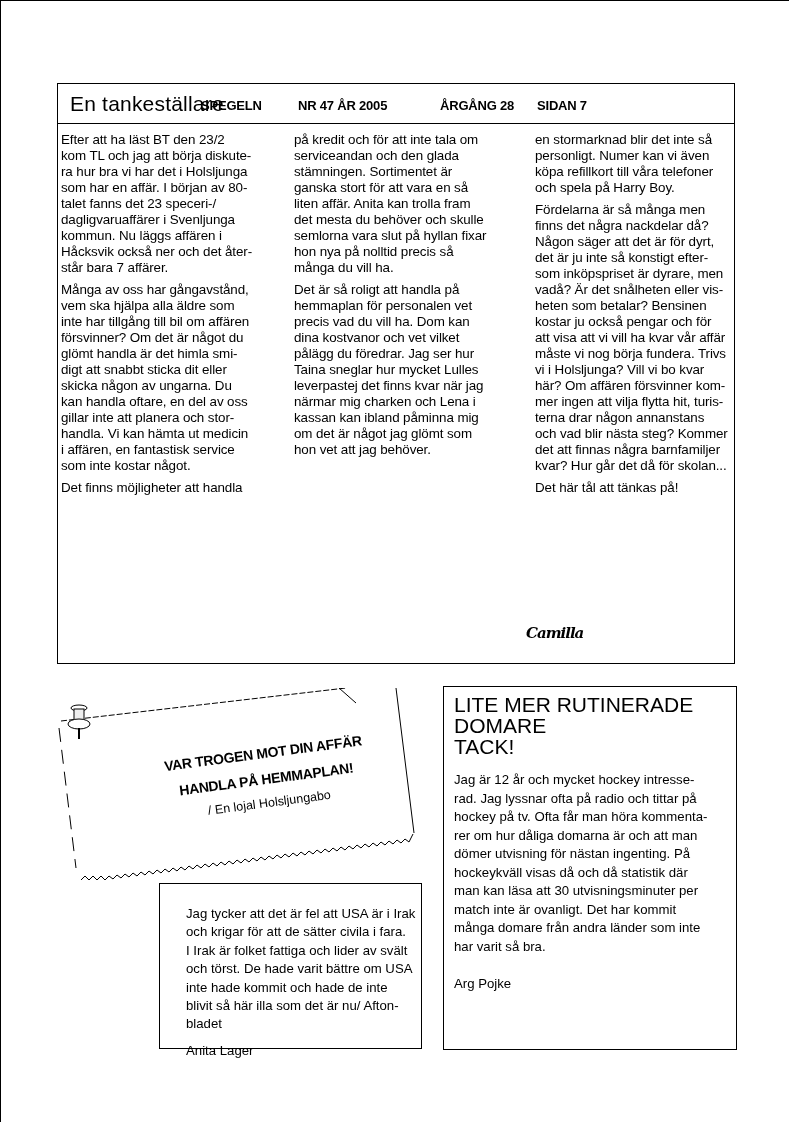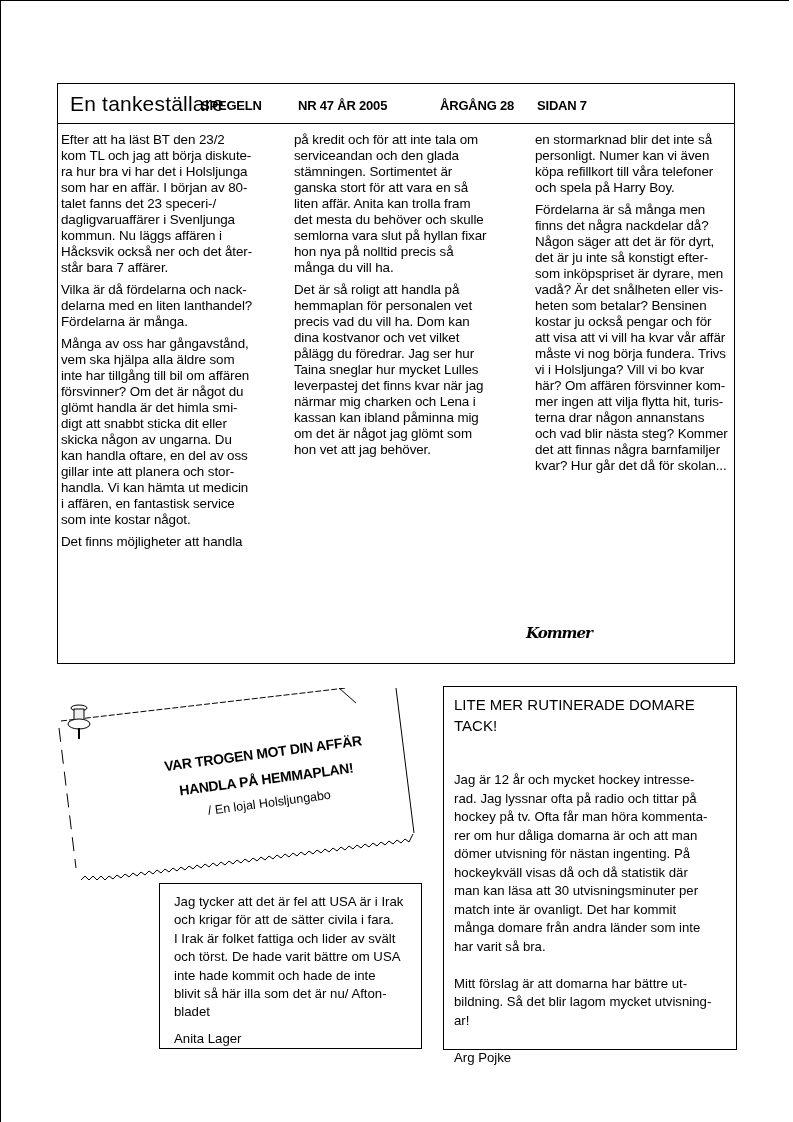--- a/index.html
+++ b/index.html
@@ -24,25 +24,25 @@
   .signature { position:absolute; left:468px; top:540px; font-family:"DejaVu Serif", serif;
                font-style:italic; font-weight:bold; font-size:15px; letter-spacing:-1px; }
   .note-card { position:absolute; left:56px; top:688px; width:382px; height:205px; }
   .note-card svg { position:absolute; left:0; top:0; }
   .note-text { position:absolute; left:60px; top:52px; width:300px; transform:rotate(-7.5deg);
                transform-origin:50% 50%; text-align:center; }
   .note-line1, .note-line2 { font-weight:bold; font-size:14px; letter-spacing:-0.3px; display:block; line-height:26px; }
   .note-sig { font-size:12.5px; display:block; line-height:22px; }
   .letter-box { position:absolute; left:159px; top:883px; width:263px; height:166px;
                 border:1px solid #000; box-sizing:border-box; font-size:13.2px; line-height:18.4px; }
-  .letter-box p { margin:4px; position:absolute; left:10px; top:5px; width:250px; white-space:pre-line; }
+  .letter-box p { margin:16px; position:absolute; left:10px; top:5px; width:250px; white-space:pre-line; }
   .letter-box .sig { top:142px; }
   .hockey-box { position:absolute; left:443px; top:686px; width:294px; height:364px;
                 border:1px solid #000; box-sizing:border-box; }
-  .hockey-title { position:absolute; left:10px; top:7px; width:280px; font-size:15px; line-height:21px; }
+  .hockey-title { position:absolute; left:10px; top:7px; width:280px; font-size:21px; line-height:21px; }
   .hockey-body { position:absolute; left:10px; top:84px; width:282px; font-size:13.2px; line-height:18.5px; }
   .hockey-body p { margin:0 0 18.5px 0; white-space:pre-line; }
 </style>
 </head>
 <body>
 
 <div class="page-border"></div>
 
 <div class="masthead">
   <span style="left:201px">SPEGELN</span>
@@ -58,23 +58,20 @@
   <div class="col col1">
     <p>Efter att ha läst BT den 23/2
 kom TL och jag att börja diskute-
 ra hur bra vi har det i Holsljunga
 som har en affär. I början av 80-
 talet fanns det 23 speceri-/
 dagligvaruaffärer i Svenljunga
 kommun. Nu läggs affären i
 Håcksvik också ner och det åter-
 står bara 7 affärer.</p>
-    <p>Vilka är då fördelarna och nack-
-delarna med en liten lanthandel?
-Fördelarna är många.</p>
     <p>Många av oss har gångavstånd,
 vem ska hjälpa alla äldre som
 inte har tillgång till bil om affären
 försvinner? Om det är något du
 glömt handla är det himla smi-
 digt att snabbt sticka dit eller
 skicka någon av ungarna. Du
 kan handla oftare, en del av oss
 gillar inte att planera och stor-
 handla. Vi kan hämta ut medicin
@@ -119,22 +116,23 @@
 kostar ju också pengar och för
 att visa att vi vill ha kvar vår affär
 måste vi nog börja fundera. Trivs
 vi i Holsljunga? Vill vi bo kvar
 här? Om affären försvinner kom-
 mer ingen att vilja flytta hit, turis-
 terna drar någon annanstans
 och vad blir nästa steg? Kommer
 det att finnas några barnfamiljer
 kvar? Hur går det då för skolan...</p>
+    <p>Det här tål att tänkas på!</p>
   </div>
-  <div class="signature">Kommer</div>
+  <div class="signature">Camilla</div>
 </div>
 
 <div class="note-card">
   <svg width="382" height="205" viewBox="0 0 382 205">
 
     <line x1="5" y1="33" x2="290" y2="0" stroke="#000" stroke-width="1" stroke-dasharray="6,2"></line>
 
     <line x1="3" y1="40" x2="20" y2="180" stroke="#000" stroke-width="1" stroke-dasharray="14,8"></line>
 
     <line x1="283" y1="0" x2="300" y2="15" stroke="#000" stroke-width="1"></line>
@@ -173,18 +171,15 @@
     <p>Jag är 12 år och mycket hockey intresse-
 rad. Jag lyssnar ofta på radio och tittar på
 hockey på tv. Ofta får man höra kommenta-
 rer om hur dåliga domarna är och att man
 dömer utvisning för nästan ingenting. På
 hockeykväll visas då och då statistik där
 man kan läsa att 30 utvisningsminuter per
 match inte är ovanligt. Det har kommit
 många domare från andra länder som inte
 har varit så bra.</p>
-    <p>Mitt förslag är att domarna har bättre ut-
-bildning. Så det blir lagom mycket utvisning-
-ar!</p>
     <p>Arg Pojke</p>
   </div>
 </div>
 
 </body></html>

